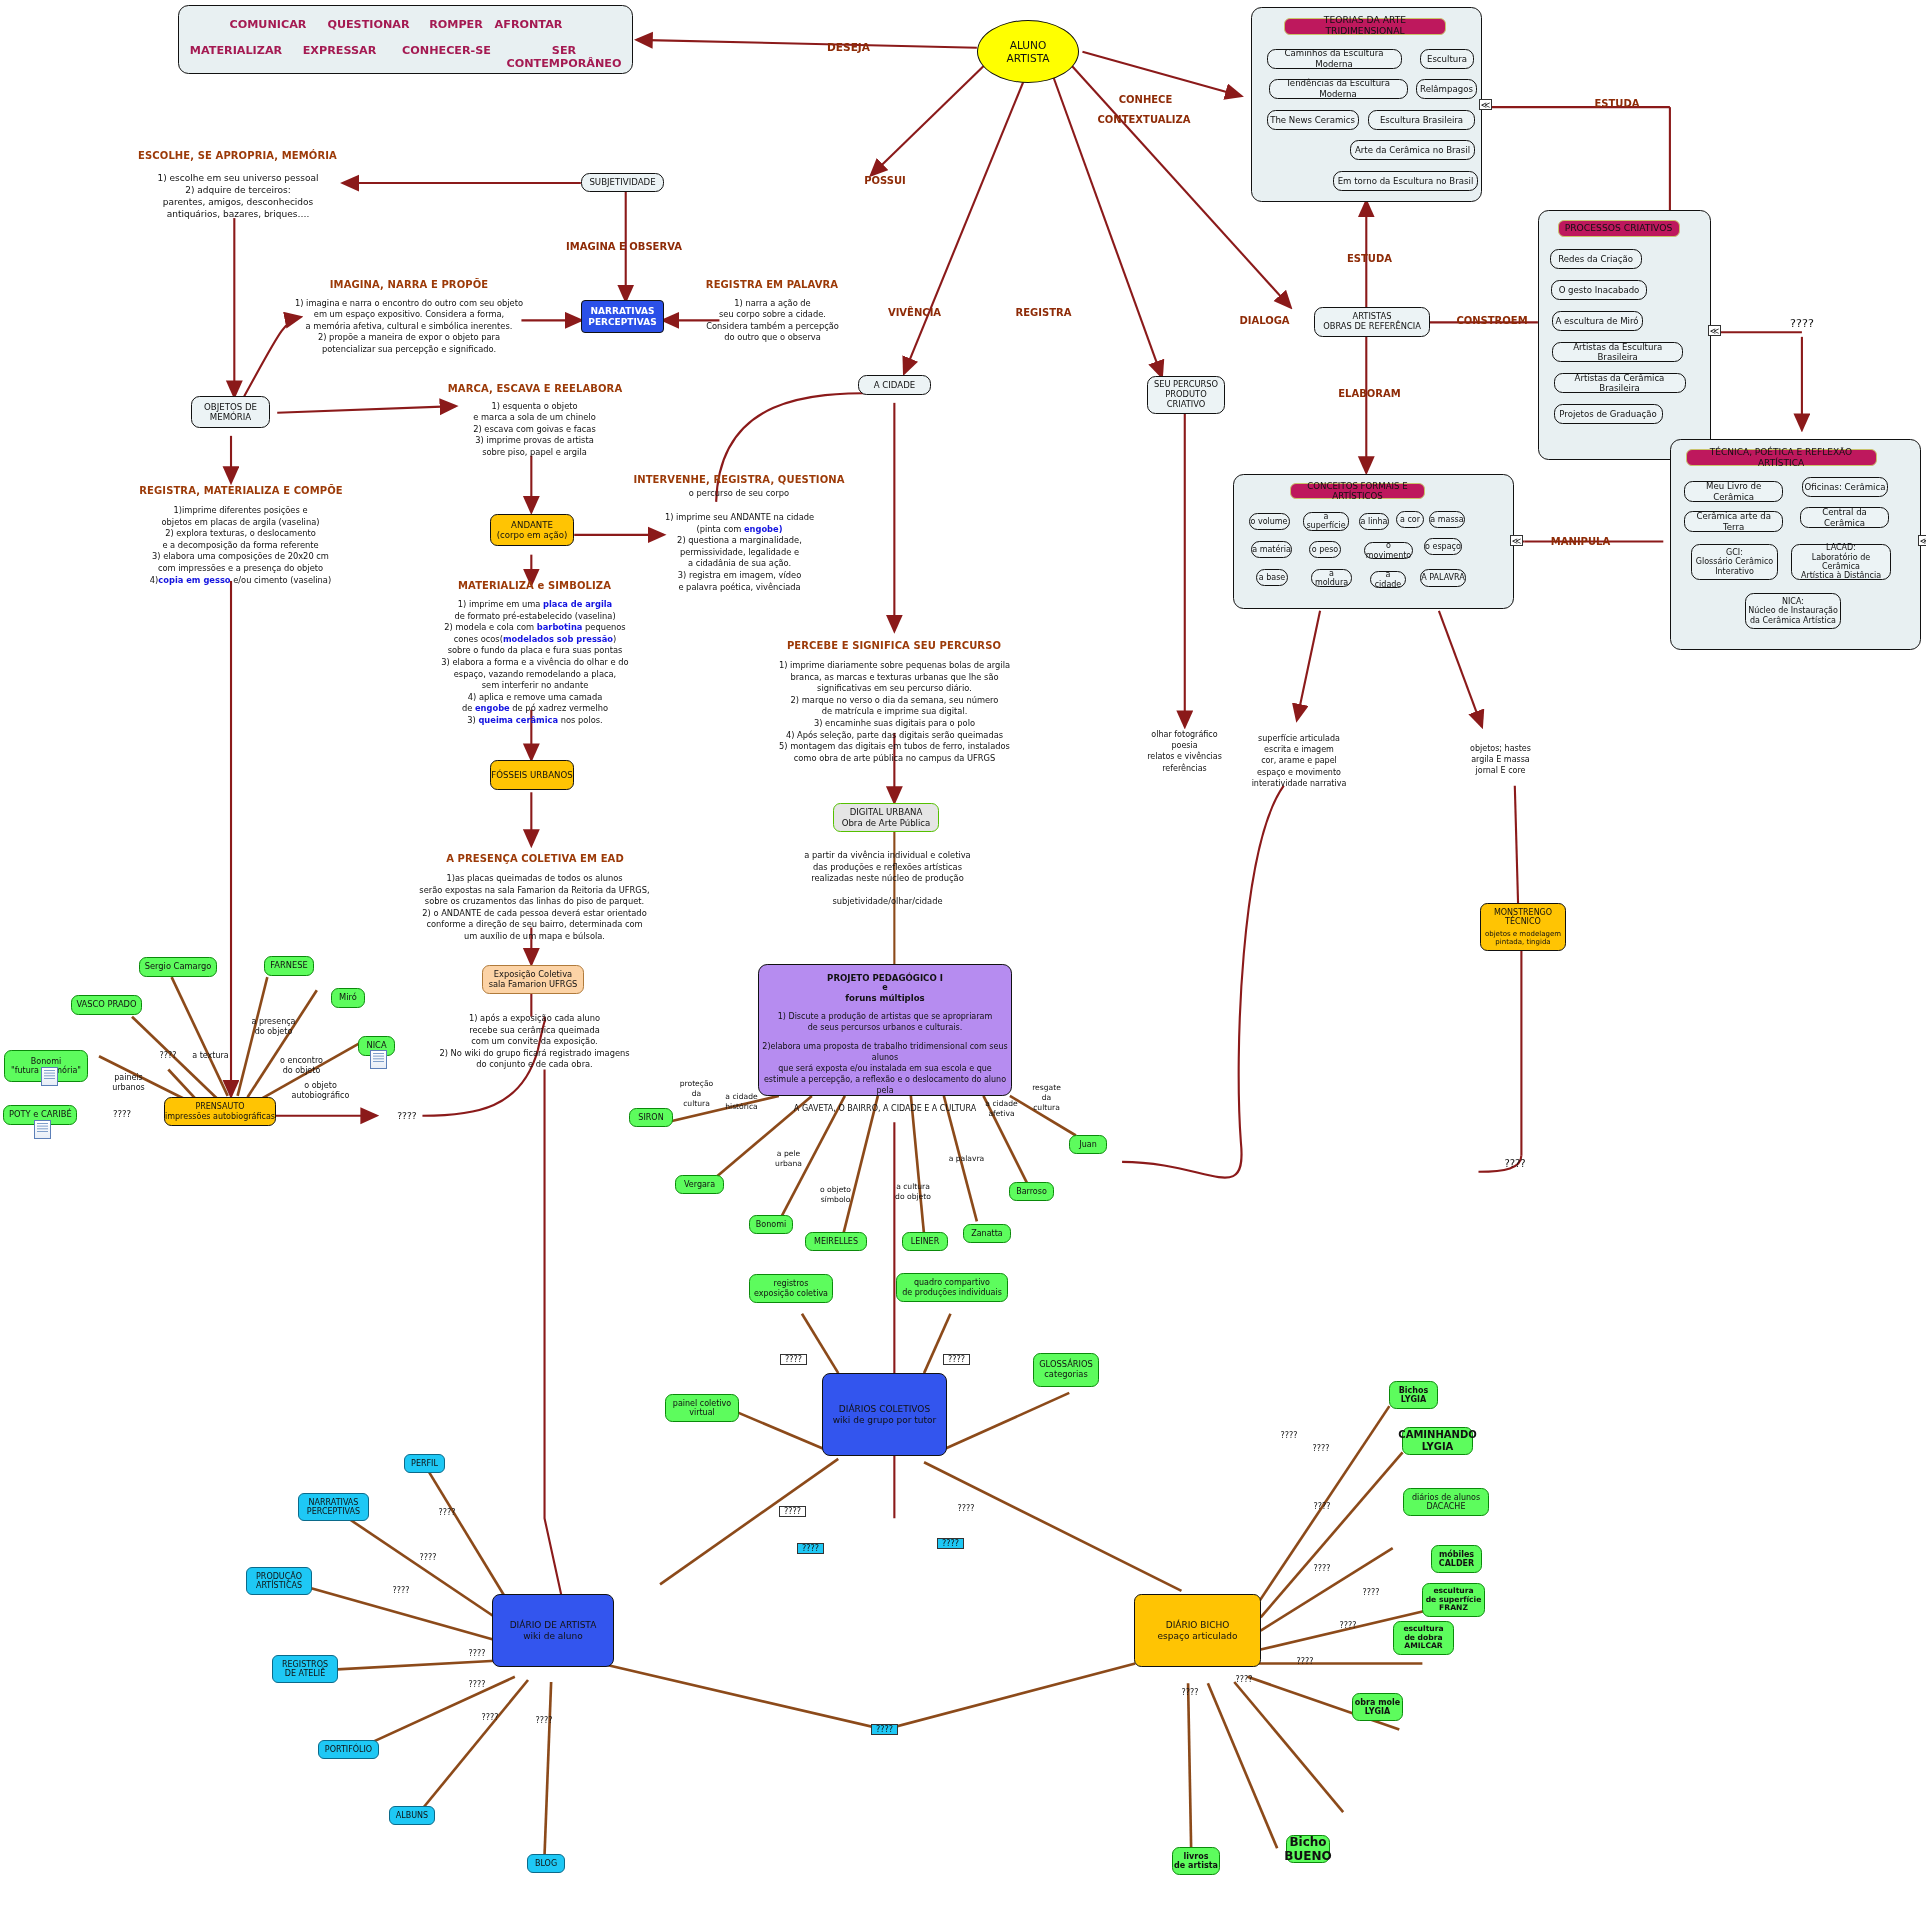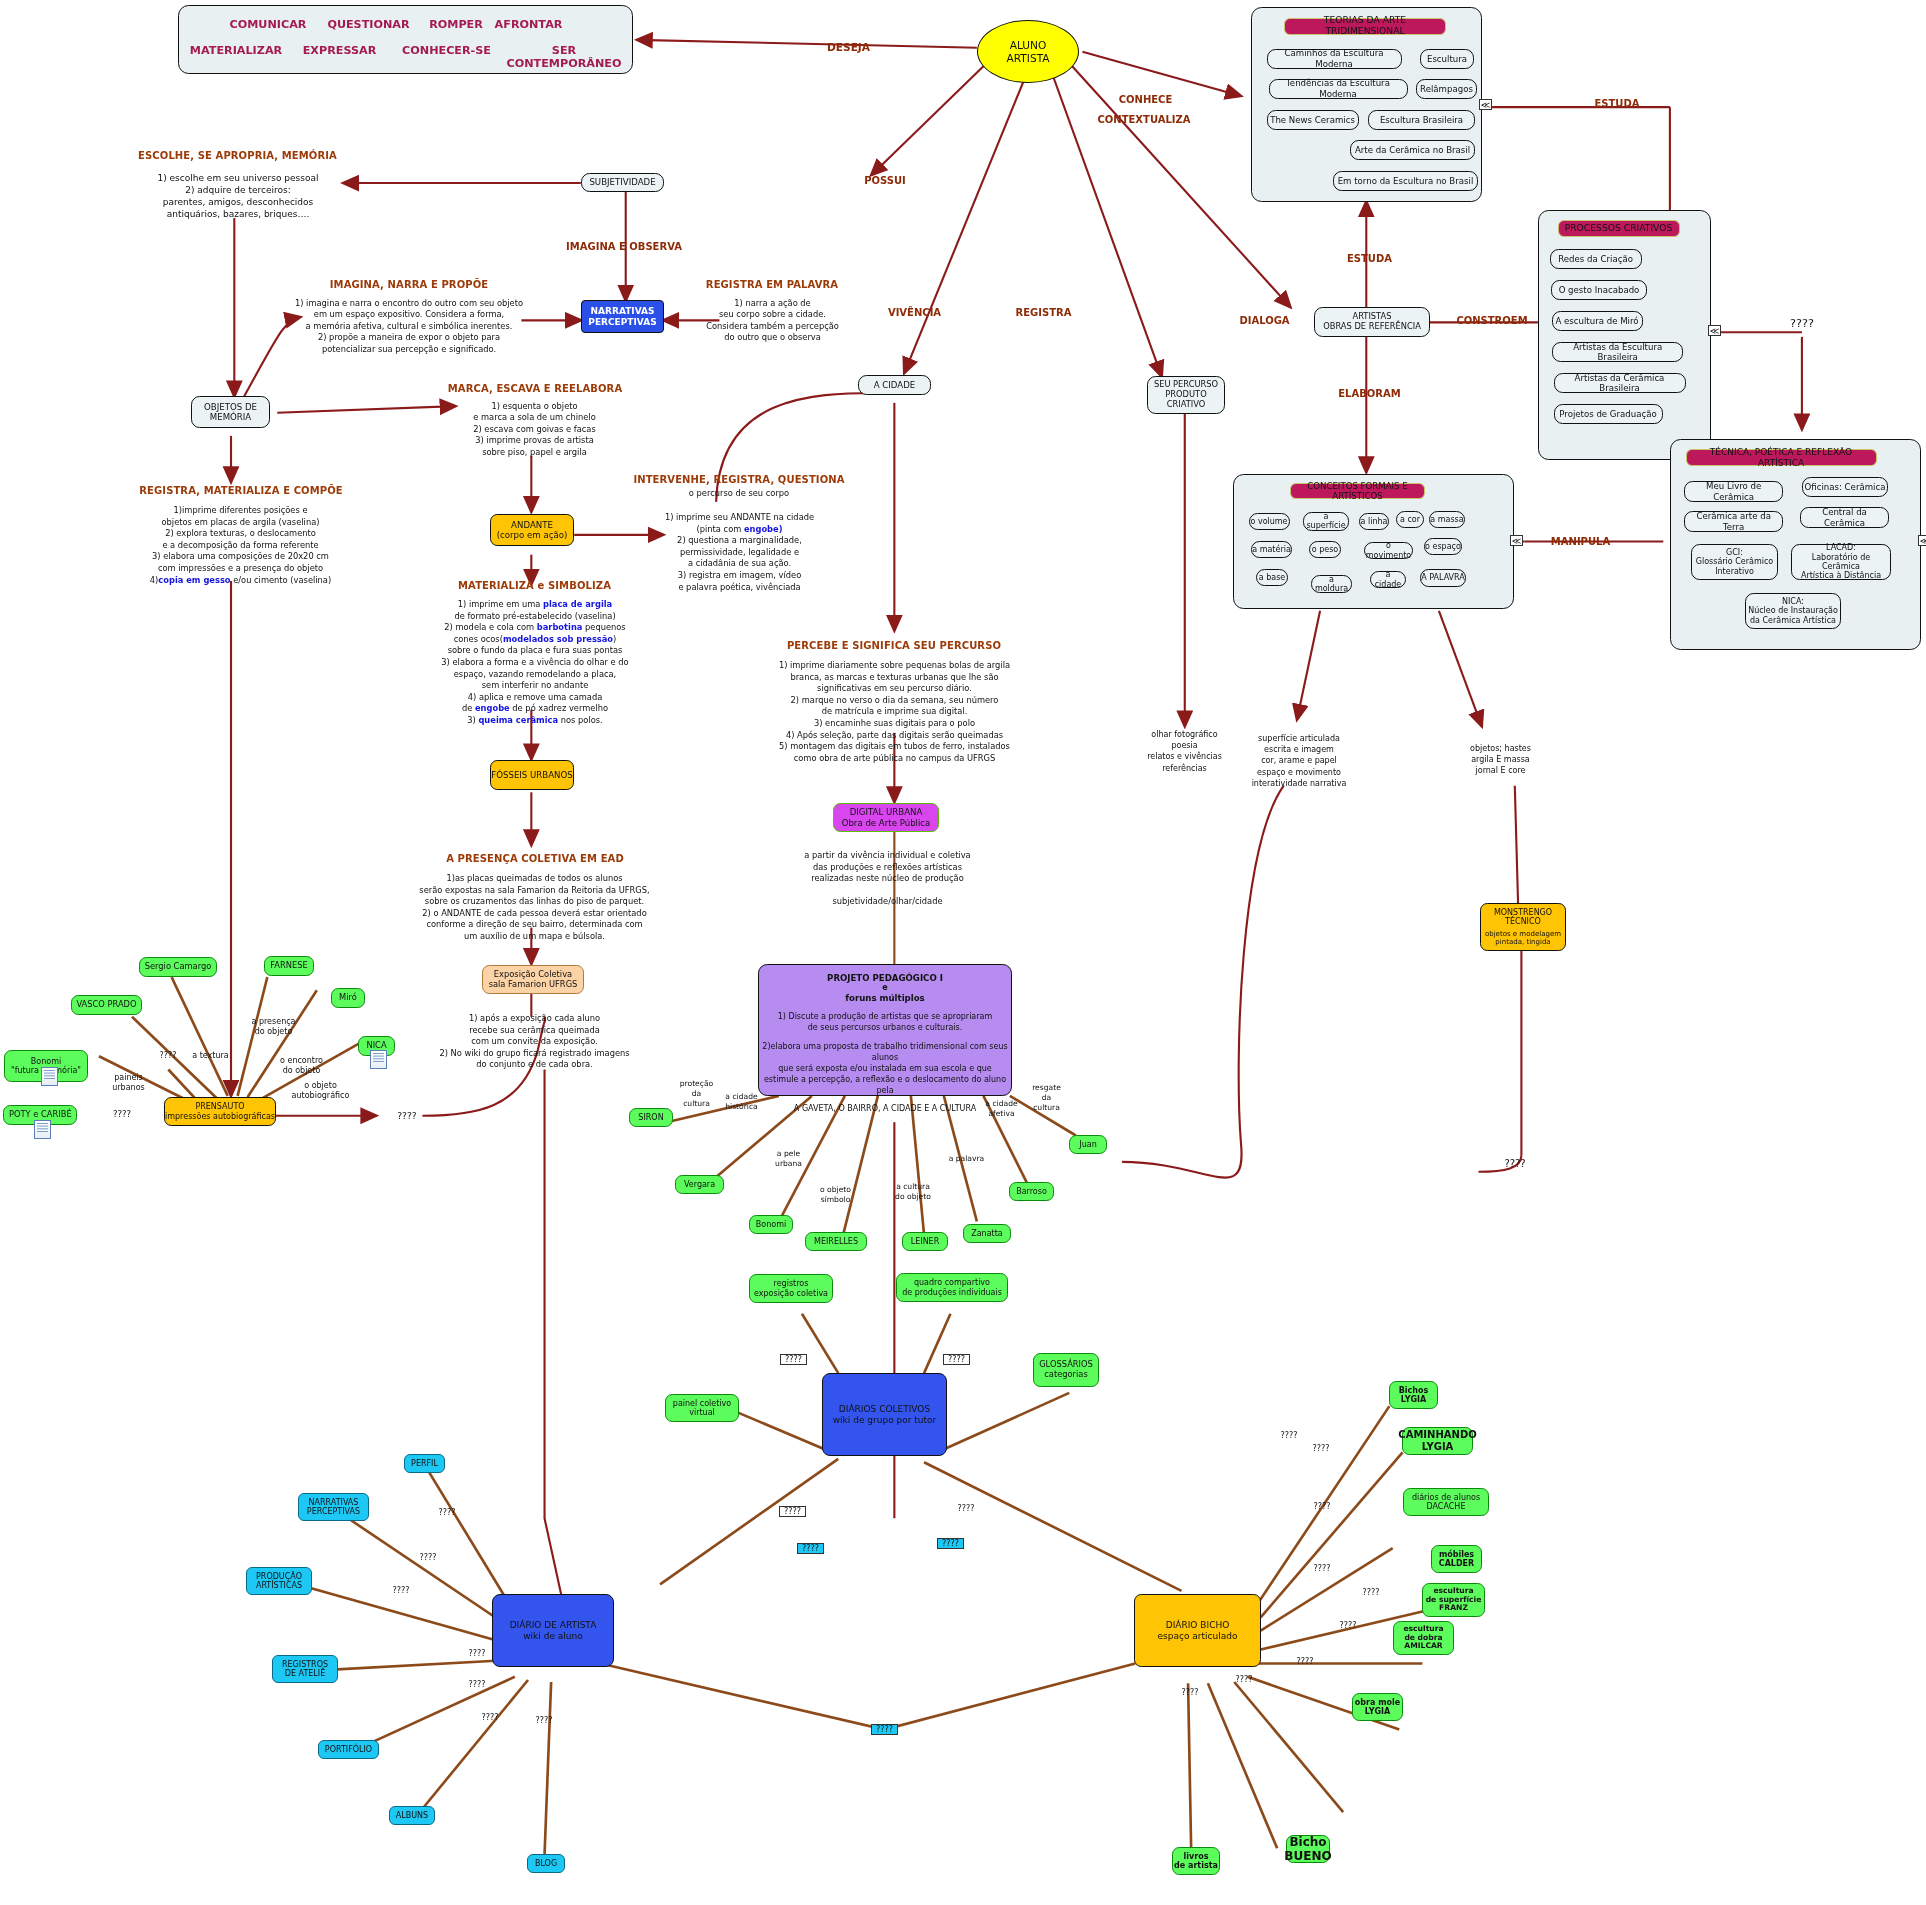--- a/index.html
+++ b/index.html
@@ -4,21 +4,21 @@
 <style>
   html,body{margin:0;padding:0;background:#fff;}
   body{font-family:"DejaVu Sans","Liberation Sans",sans-serif;}
   #canvas{position:relative;width:1926px;height:1906px;background:#ffffff;overflow:hidden;}
   svg#edges{position:absolute;left:0;top:0;width:1926px;height:1906px;pointer-events:none;}
   .node{position:absolute;box-sizing:border-box;display:flex;align-items:center;justify-content:center;text-align:center;line-height:1.18;}
   .rb-lite{border:1.3px solid #111;border-radius:8.6px;background:#ecf3f5;color:#111;}
   .yellowcap{background:#be185d;border:1px solid #c9c36a;border-radius:6px;color:#111;}
   .panel{border:1.7px solid #111;border-radius:10.6px;background:#e8f0f2;position:absolute;box-sizing:border-box;}
   .ylw{background:#ffc403;border:1.7px solid #111;border-radius:7.3px;color:#111;}
-  .ylw-g{background:#d946ef;border:1.7px solid #54c000;border-radius:7.3px;color:#111;}
+  .ylw-g{background:#e5e5e5;border:1.7px solid #54c000;border-radius:7.3px;color:#111;}
   .grn{background:#5dfc5d;border:1.3px solid #0a8a0a;border-radius:7.3px;color:#111;}
   .blu{background:#2b50e8;border:1.7px solid #111;border-radius:4px;color:#fff;font-weight:bold;}
   .blu-big{background:#3355ee;border:1.7px solid #111;border-radius:8px;color:#111;}
   .cyan{background:#1ec8f5;border:1.3px solid #0b6a8a;border-radius:6px;color:#111;}
   .peach{background:#fcd3a6;border:1.3px solid #b07a3a;border-radius:7.3px;color:#111;}
   .purple{background:#b68cf0;border:1.7px solid #111;border-radius:9.2px;color:#111;}
   .ellipse{background:#ffff00;border:1.7px solid #111;border-radius:50%;color:#111;}
   
   .txt{position:absolute;text-align:center;color:#111;}
   .hdr{position:absolute;text-align:center;color:#9c3a08;font-weight:bold;letter-spacing:0.1px;}
@@ -321,21 +321,21 @@
       </div>
   <div class="node rb-lite" style="left:130px;top:67px;width:49px;height:17px;font-size:8px;">
         <span>o movimento</span>
       </div>
   <div class="node rb-lite" style="left:190px;top:63px;width:38px;height:17px;font-size:8px;">
         <span>o espaço</span>
       </div>
   <div class="node rb-lite" style="left:22px;top:94px;width:32px;height:17px;font-size:8px;">
         <span>a base</span>
       </div>
-  <div class="node rb-lite" style="left:77px;top:100px;width:41px;height:18px;font-size:8px;">
+  <div class="node rb-lite" style="left:77px;top:94px;width:41px;height:18px;font-size:8px;">
         <span>a moldura</span>
       </div>
   <div class="node rb-lite" style="left:136px;top:96px;width:36px;height:17px;font-size:8px;">
         <span>a cidade</span>
       </div>
   <div class="node rb-lite" style="left:186px;top:94px;width:46px;height:18px;font-size:8px;">
         <span>A PALAVRA</span>
       </div>
 </div>
 <div class="arrowmark" style="left:1510px;top:535px;font-size:9.2px;">≪</div>

